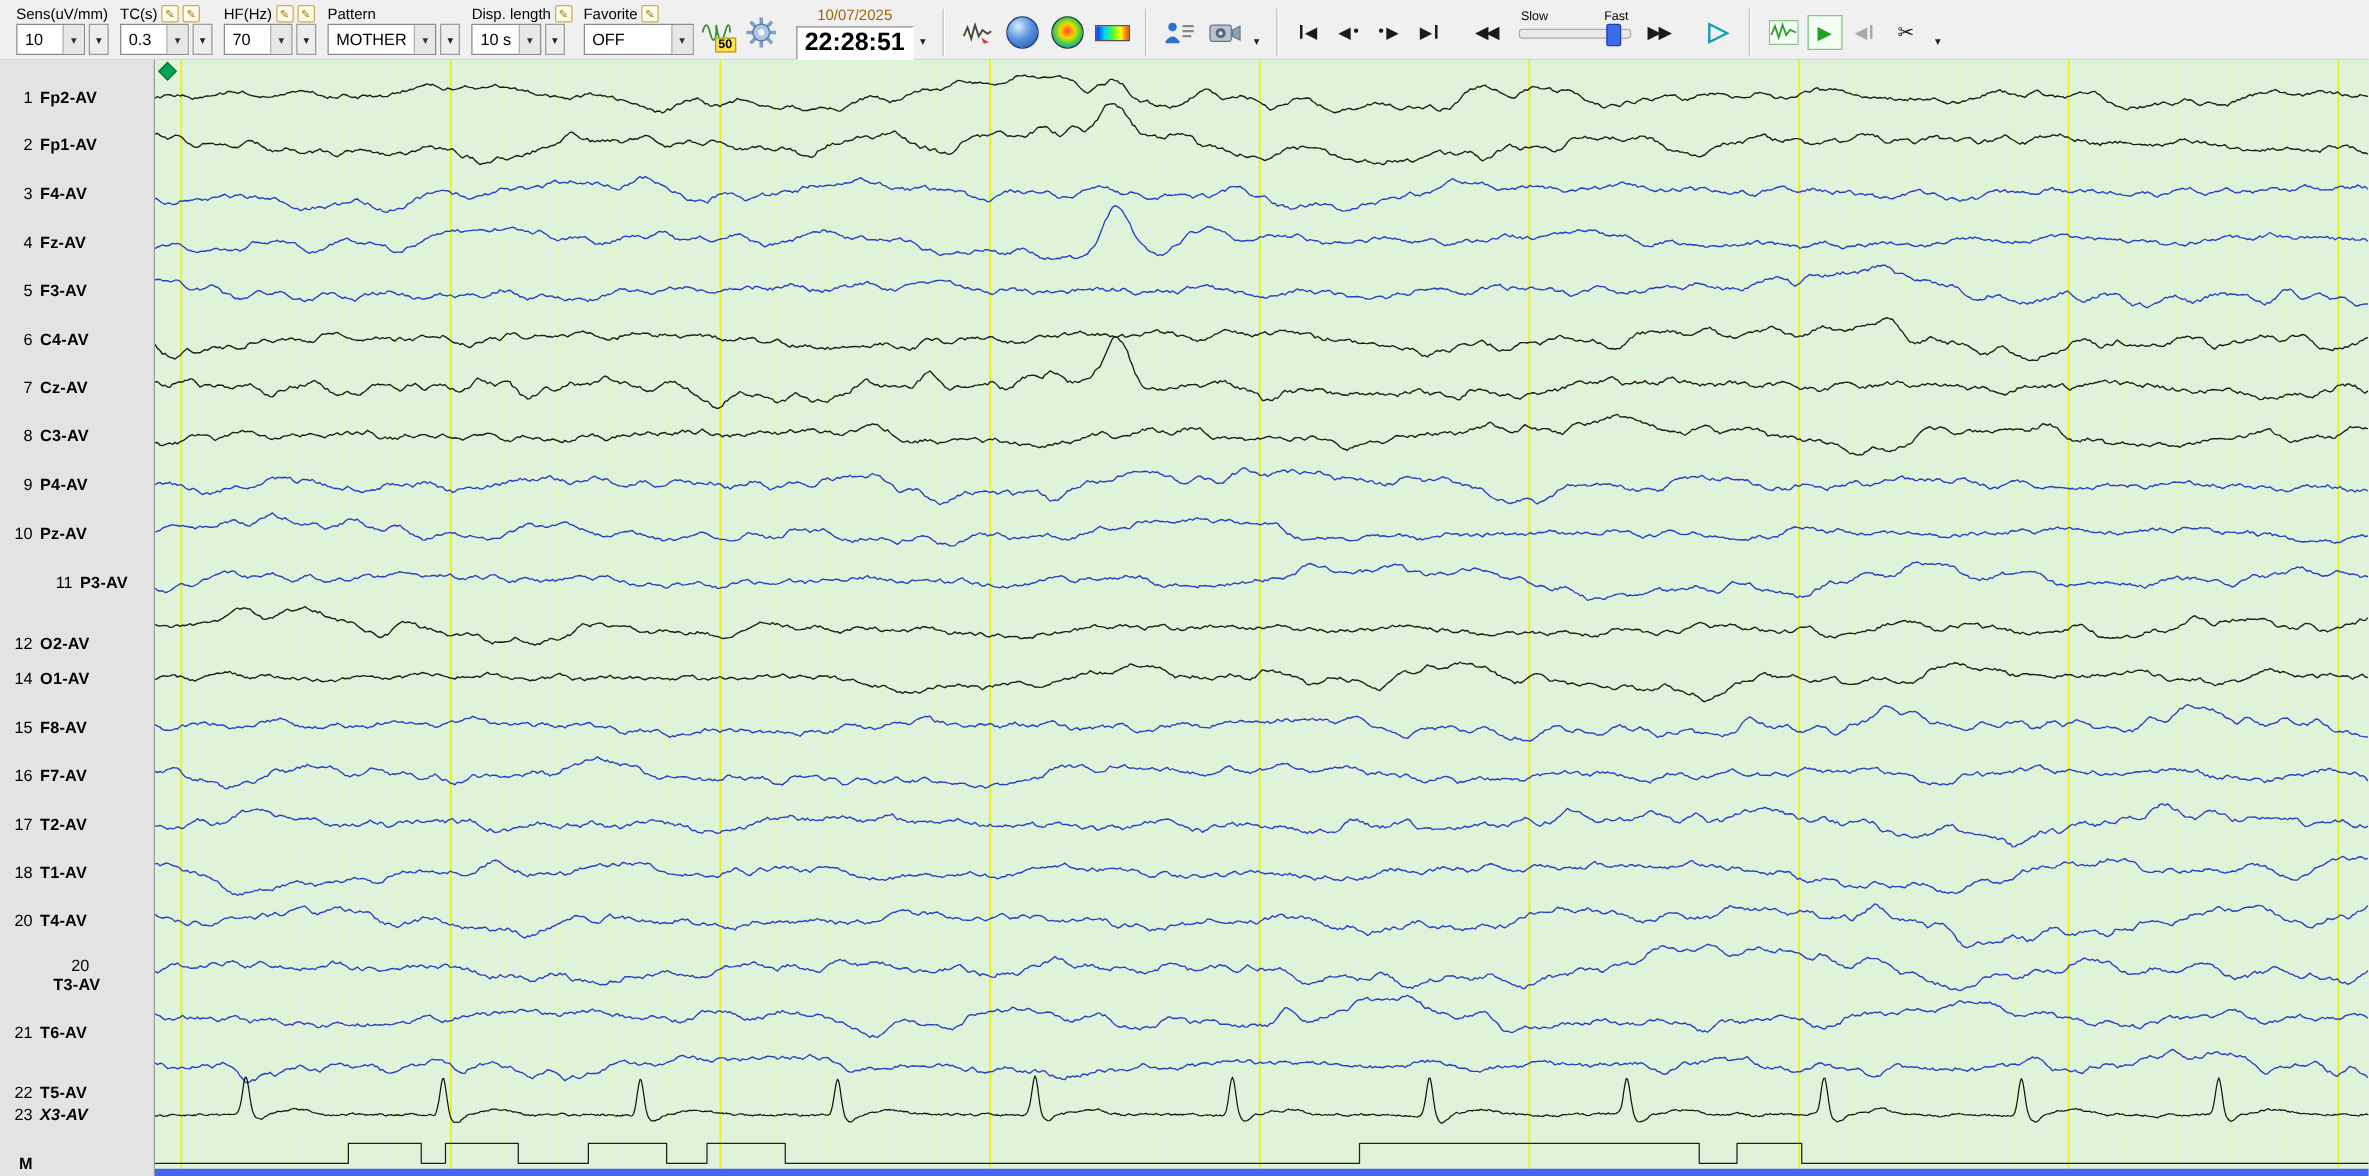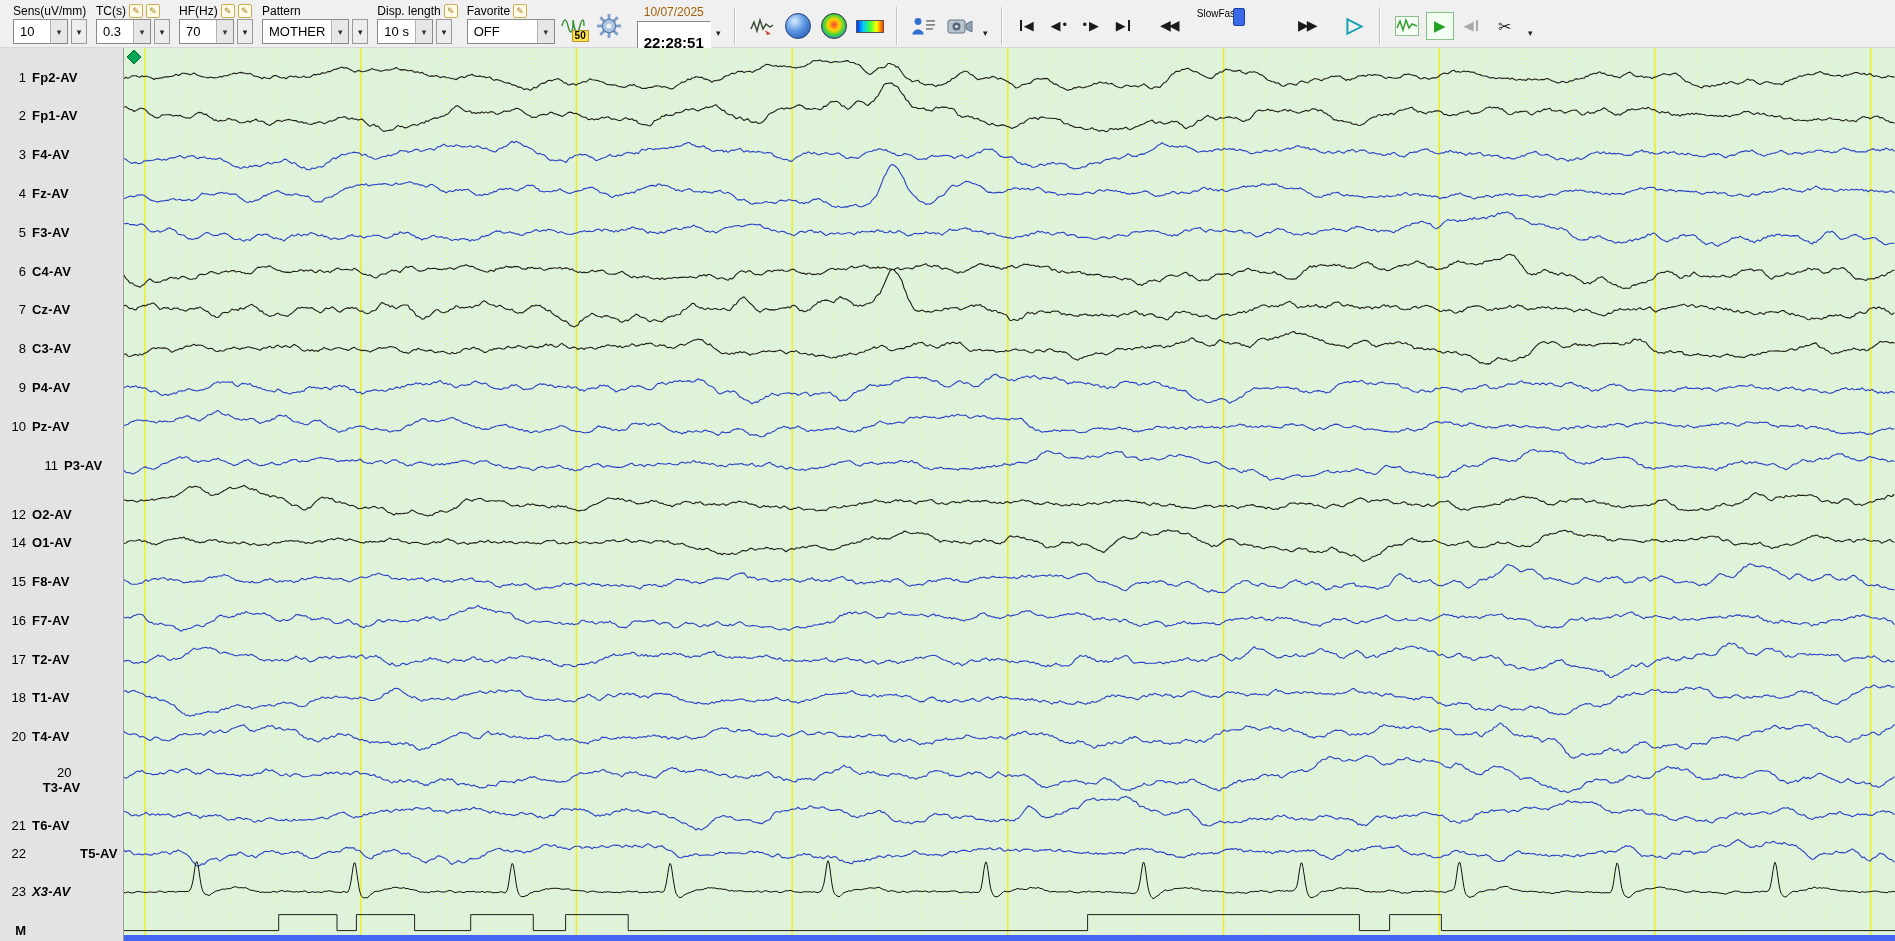--- a/index.html
+++ b/index.html
@@ -21,38 +21,38 @@
   .mini-drop{width:16px;height:25px;border:1px solid #9a9a9a;background:#ededed;display:flex;align-items:center;
              justify-content:center;font-size:9px;color:#222;cursor:pointer}
   .iconbtn{width:34px;height:34px;margin:7px 1px 0 1px;display:flex;align-items:center;justify-content:center;
            background:none;border:1px solid transparent;position:relative;cursor:pointer;font-family:inherit}
   .badge{position:absolute;right:0;bottom:0;background:#ffe04d;border:1px solid #b69a2e;font-size:10px;
          font-weight:bold;line-height:10px;padding:0 2px;color:#000}
   .sep{width:2px;height:38px;margin:5px 8px 0 8px;border-left:1px solid #c2c2c2;border-right:1px solid #fff}
   .dt{display:flex;flex-direction:column;align-items:center;margin:3px 0 0 10px}
   .dt-date{font-size:12px;color:#a16207}
   .dt-time{margin-top:2px;border:1px solid #8a8a8a;border-bottom-color:#fff;border-right-color:#fff;
-           background:#fff;padding:12px 6px;font-weight:bold;font-size:15px;color:#000}
+           background:#fff;padding:1px 6px;font-weight:bold;font-size:20px;color:#000}
   .tiny-drop{width:15px;height:18px;margin-top:22px;display:flex;align-items:center;justify-content:center;
              font-size:9px;color:#222;border:1px solid transparent;cursor:pointer}
   .headblue{width:26px;height:26px;border-radius:50%;
             background:radial-gradient(circle at 36% 30%,#d8ecff 0%,#5b95e0 45%,#1d4fa8 100%);
             border:1px solid #1a3f80}
   .headspec{width:26px;height:26px;border-radius:50%;
             background:radial-gradient(circle at 50% 45%,#ff4434 0%,#ffd400 32%,#3ed43e 58%,#2f7fff 82%,#1a3aa0 100%);
             border:1px solid #333}
   .colorbar{width:28px;height:13px;border:1px solid #555;
             background:linear-gradient(90deg,#0030ff,#00cfff,#3fff3f,#ffff00,#ff4000)}
   .navbtn{height:28px;min-width:32px;margin-top:9px;display:flex;align-items:center;justify-content:center;
           background:none;border:1px solid transparent;font-size:13px;color:#1a1a1a;gap:2px;cursor:pointer;font-family:inherit}
   .vbar{width:2px;height:11px;background:#1a1a1a}
   .dd{font-size:13px;line-height:10px}
   .dbl{letter-spacing:-2px;font-size:14px}
   .play-glyph{font-size:21px;color:#15a0b4;font-weight:bold}
-  .speed{display:flex;flex-direction:row;margin:6px 6px 0 10px;width:90px}
+  .speed{display:flex;flex-direction:column;margin:6px 6px 0 10px;width:90px}
   .speed-labels{display:flex;justify-content:space-between;font-size:10px;color:#000;padding:0 2px}
   .speed-track{position:relative;height:8px;margin-top:4px;background:#e9e9e9;border:1px solid #ababab;border-radius:3px}
   .speed-thumb{position:absolute;top:-5px;width:12px;height:18px;background:#3b6be8;border:1px solid #1e3f9e;border-radius:2px;cursor:grab}
   .gplay{color:#22a022;font-size:15px;border:1px solid #85c285;background:#f4fff4;width:28px;height:28px;margin-top:10px}
   .disabled-btn{color:#a9a9a9}
   .scissors{font-size:16px;color:#222}
 
   
   .labels{position:absolute;left:0;top:48px;width:124px;height:893px;background:#e3e3e3;border-right:1px solid #9c9c9c}
   .ch-row{position:absolute;left:0;width:100%;height:20px;display:flex;align-items:center;font-size:13px;color:#000;cursor:pointer}
@@ -351,21 +351,21 @@
         <span class="ch-name">T4-AV</span>
       </div>
       <div class="ch-row" style="top: 717.4px; flex-direction: column;">
         <span class="ch-num">20</span>
         <span class="ch-name">T3-AV</span>
       </div>
       <div class="ch-row" style="top: 767px;">
         <span class="ch-num">21</span>
         <span class="ch-name">T6-AV</span>
       </div>
-      <div class="ch-row" style="top: 795px; gap: 48px;">
+      <div class="ch-row" style="top: 815px;">
         <span class="ch-num">22</span>
         <span class="ch-name">T5-AV</span>
       </div>
       <div class="ch-row" style="top: 833.8px;">
         <span class="ch-num">23</span>
         <span class="ch-name it">X3-AV</span>
       </div>
       <div class="ch-row marker-row" style="top: 872.6px;">
         <span class="ch-num">M</span>
         <span class="ch-name"></span>

